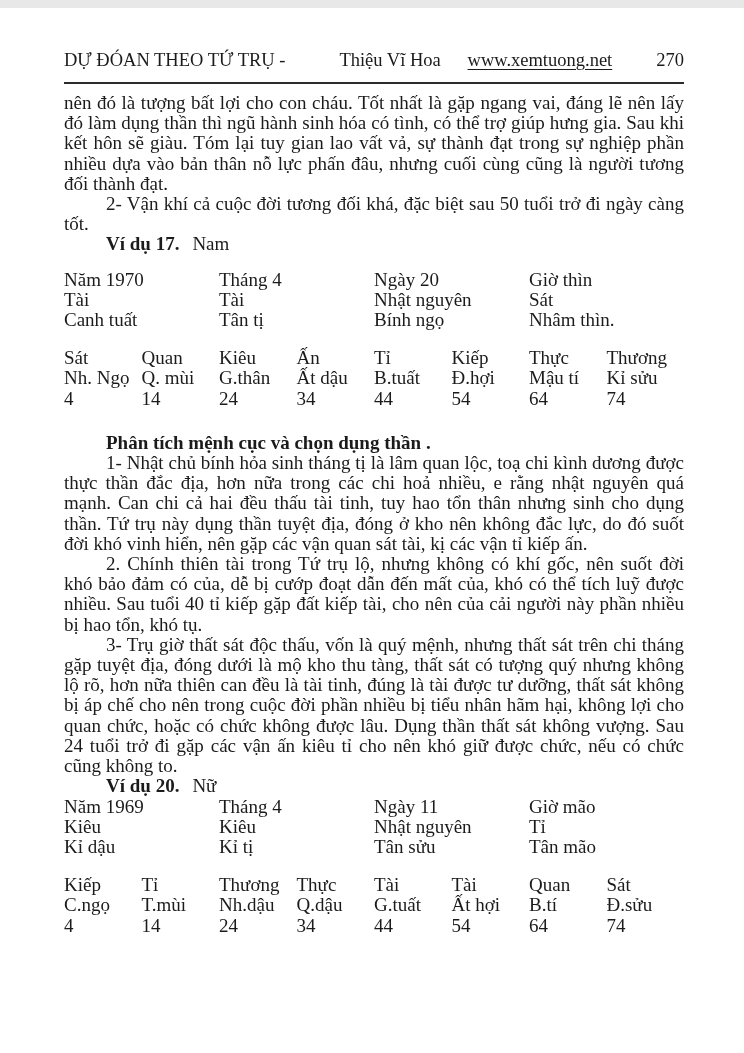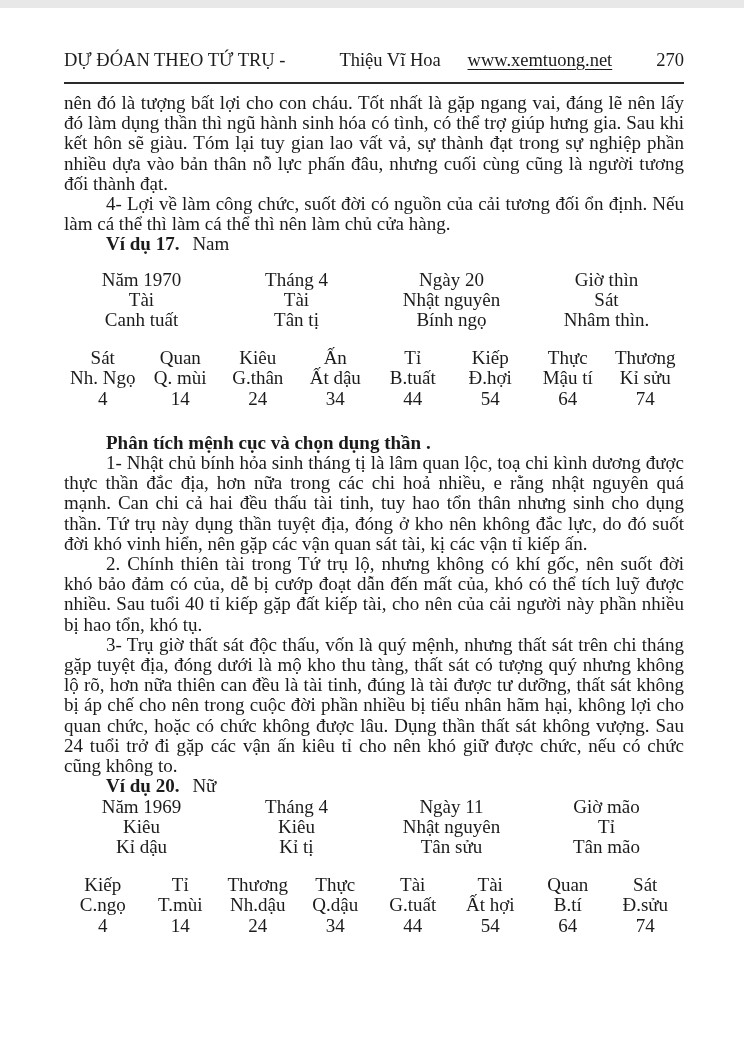--- a/index.html
+++ b/index.html
@@ -37,21 +37,21 @@
     text-align: justify;
   }
   .body p { margin: 0; text-indent: 42px; }
   .body p.noindent { text-indent: 0; }
   .example-label b { font-weight: bold; }
   .example-label .gender { margin-left: 13px; }
   .analysis-heading { font-weight: bold; }
   
   .ptable, .ltable {
     display: flex;
-    text-align: center;
+    text-align: left;
     line-height: 20.2px;
   }
   .ptable { margin-top: 15px; }
   .ptable.tight { margin-top: 0; }
   .ltable { margin-top: 18px; }
   .pcol, .lcol { flex: 1 1 0; }
   .pcol div, .lcol div { white-space: nowrap; }
 </style>
 </head>
 <body>
@@ -62,21 +62,21 @@
     <span>DỰ ĐÓAN THEO TỨ TRỤ -</span>
     <span class="h-author">Thiệu Vĩ  Hoa</span>
     <span class="h-url">www.xemtuong.net</span>
     <span class="h-page">270</span>
   </div>
   <div class="rule"></div>
 
   <div class="body">
 
     <p class="noindent">nên đó là tượng bất lợi cho con cháu. Tốt nhất là gặp ngang vai, đáng lẽ nên lấy đó làm dụng thần thì ngũ hành sinh hóa có tình, có thể trợ giúp hưng gia. Sau khi kết hôn sẽ giàu. Tóm lại tuy gian lao vất vả, sự thành đạt trong sự nghiệp phần nhiều dựa vào bản thân nỗ lực phấn đâu, nhưng cuối cùng cũng là người tương đối thành đạt.</p>
-    <p>4- Lợi về làm công chức, suốt đời có nguồn của cải tương đối ổn định. Nếu làm cá thể thì làm cá thể thì nên làm chủ cửa hàng.</p>
+    <p>2- Vận khí cả cuộc đời tương đối khá, đặc biệt sau 50 tuổi trở đi ngày càng tốt.</p>
 
     <p class="example-label">
       <b>Ví dụ 17.</b><span class="gender">Nam</span>
     </p>
 
     <div class="ptable">
       <div class="pcol">
         <div>Năm 1970</div>
         <div>Tài</div>
         <div>Canh tuất</div>

